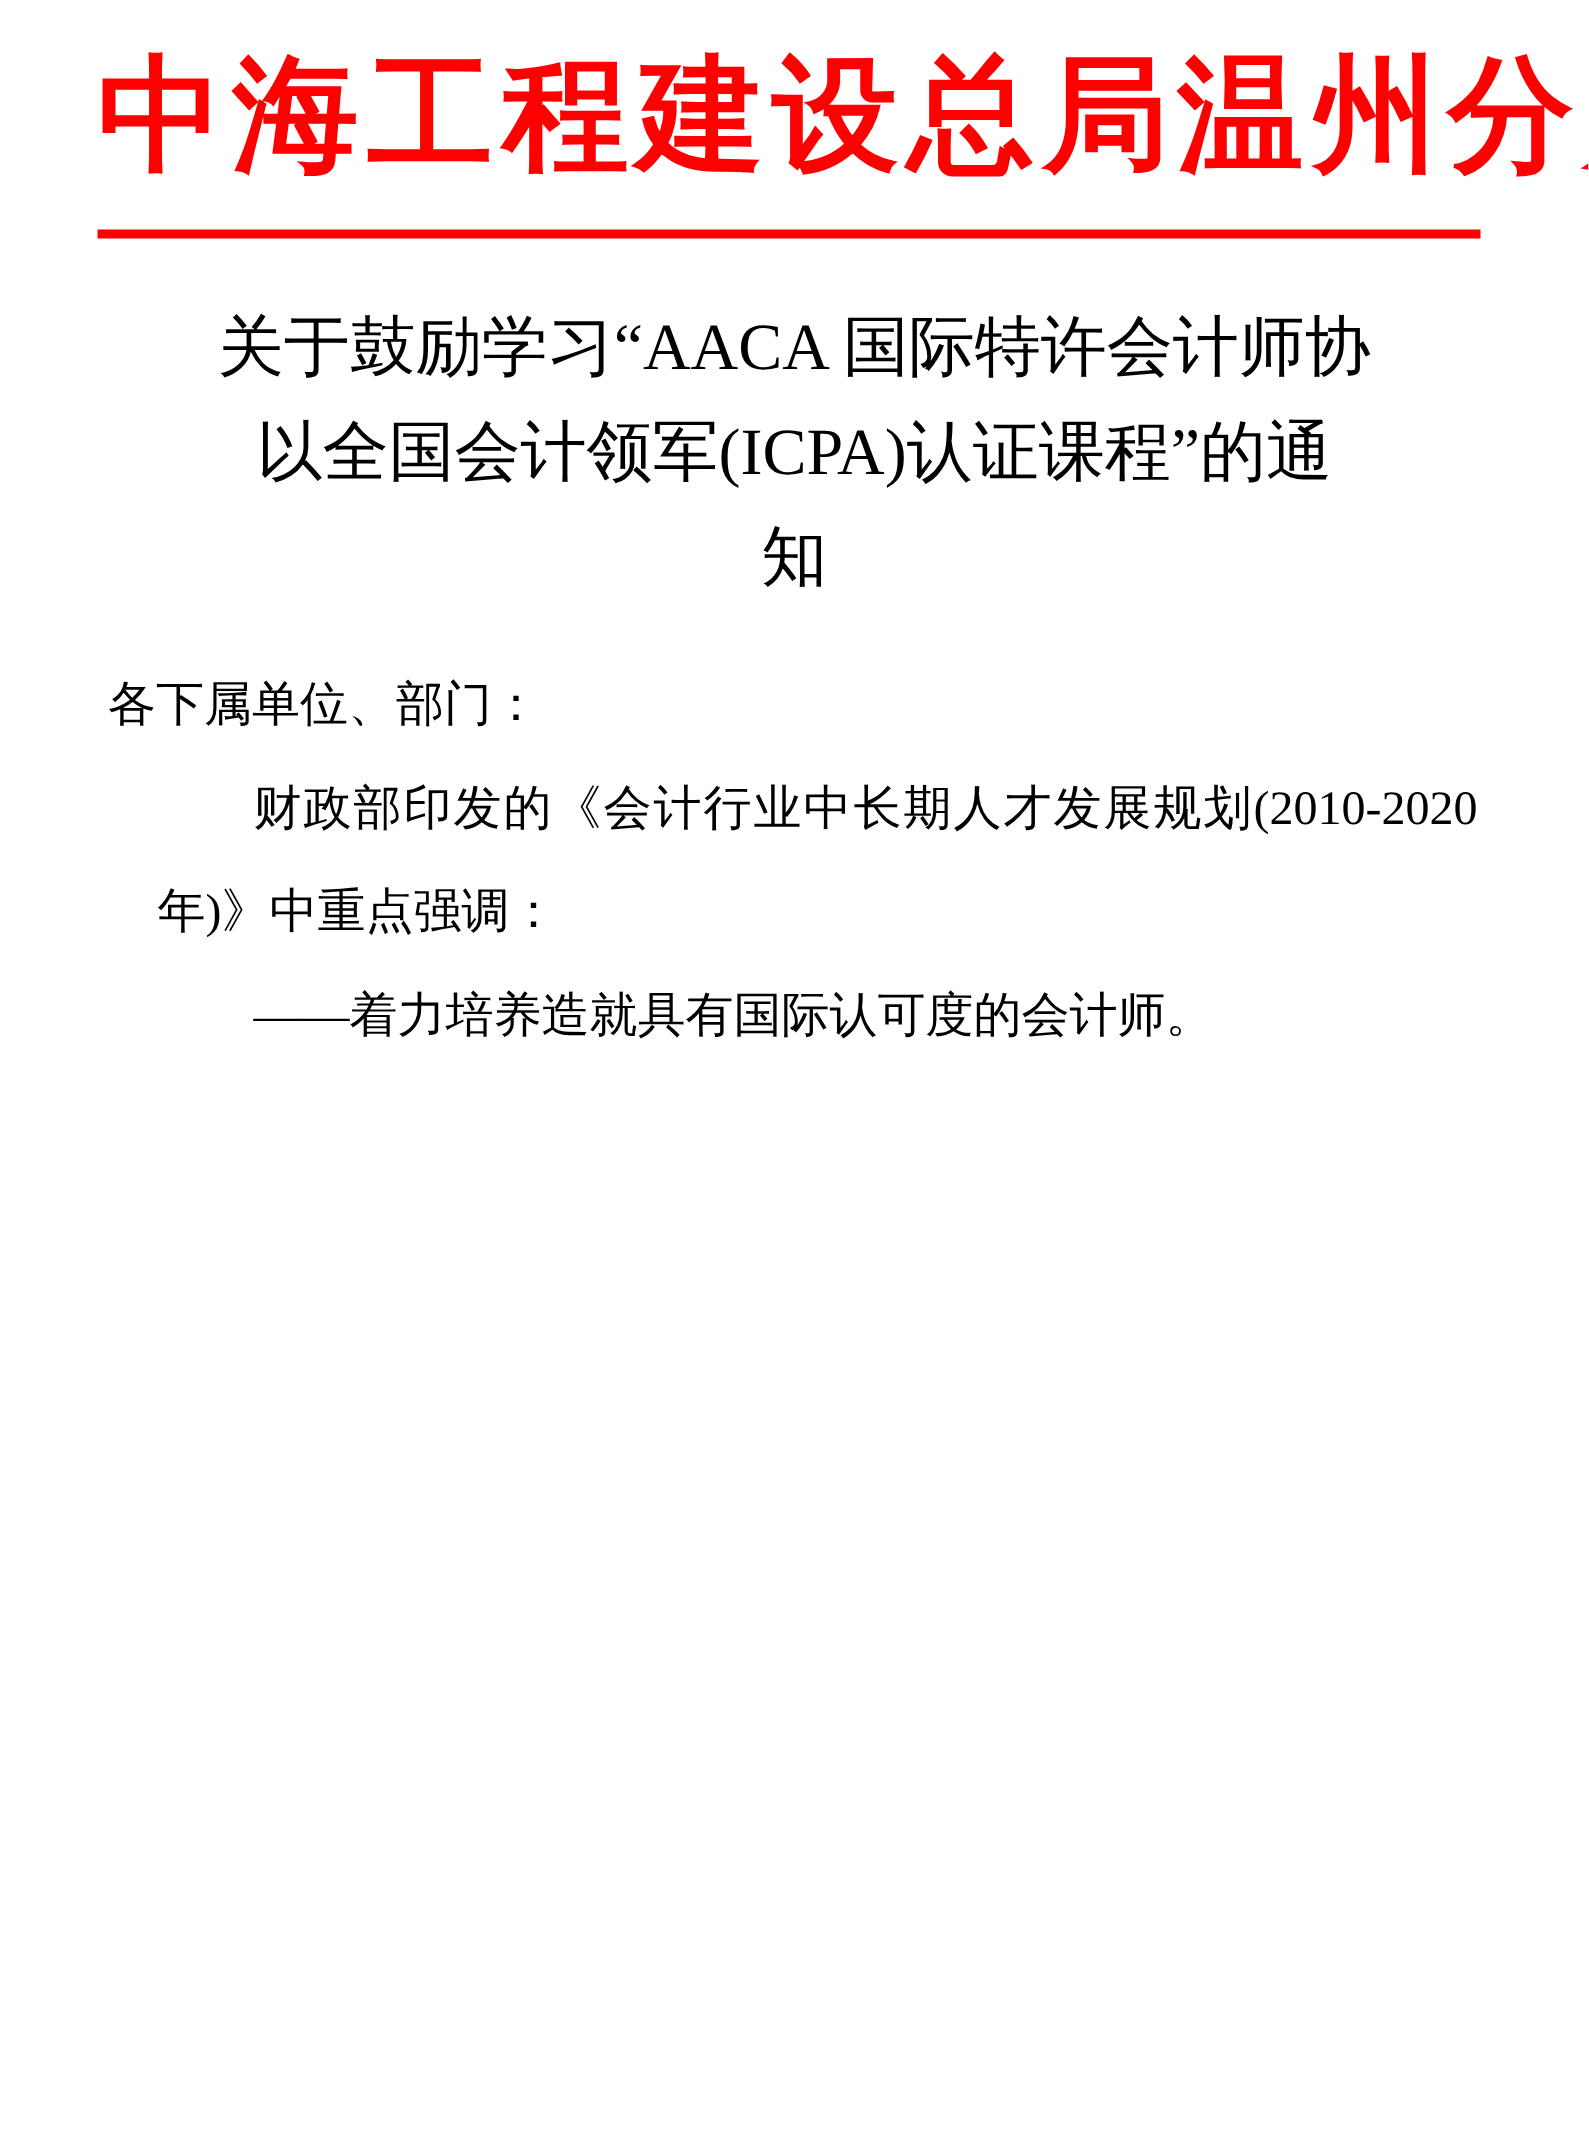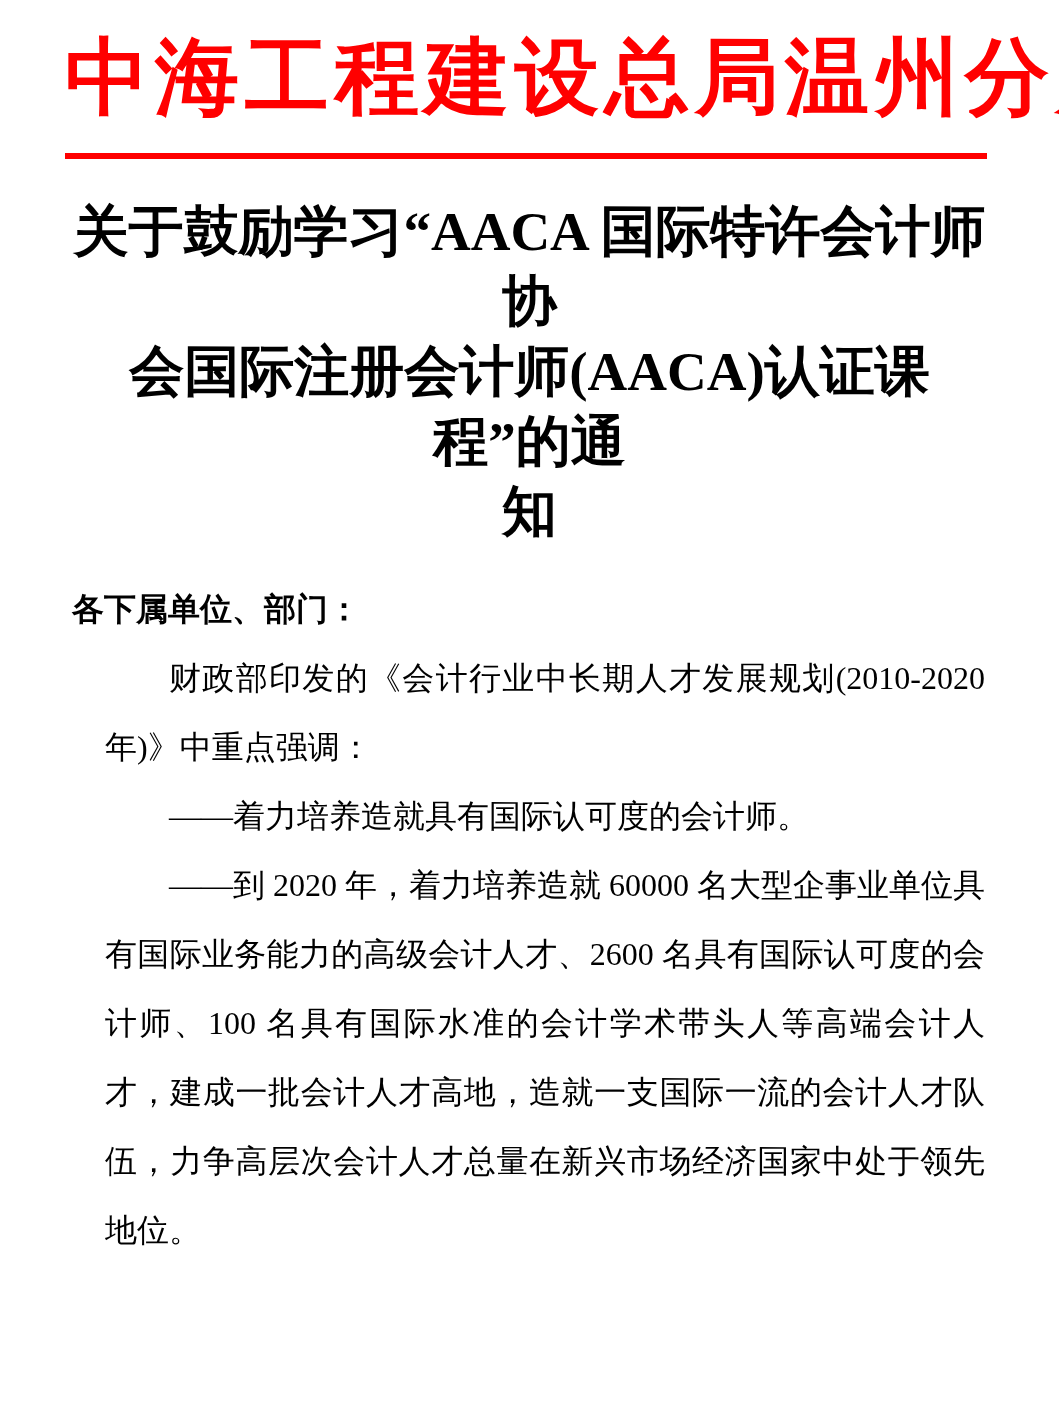--- a/index.html
+++ b/index.html
@@ -25,54 +25,53 @@
     white-space: nowrap;
   }
   .letterhead-rule {
     height: 6px;
     background: #ff0000;
     margin: 21px 72px 0 65px;
   }
   .doc-title {
     margin: 38px 70px 0 70px;
     text-align: center;
-    font-size: 55px;
-    font-weight: bold;
+    font-size: 44px;
+    font-weight: normal;
     line-height: 70px;
   }
   .body-block {
     margin: 28px 74px 0 72px;
     font-size: 32px;
     line-height: 69px;
     text-align: justify;
   }
   .salutation {
-    font-weight: bold;
+    font-weight: normal;
     text-align: left;
   }
   .para {
     text-indent: 2em;
     margin-left: 33px;
   }
 </style>
 </head>
 <body>
 
 <div class="page">
 
   <div class="letterhead">中海工程建设总局温州分局</div>
 
   <div class="letterhead-rule"></div>
 
   <div class="doc-title">
     <div>关于鼓励学习“AACA 国际特许会计师协</div>
-    <div>会国际注册会计师(AACA)认证课程”的通</div>
+    <div>以全国会计领军(ICPA)认证课程”的通</div>
     <div>知</div>
   </div>
 
   <div class="body-block">
     <div class="salutation">各下属单位、部门：</div>
     <div class="para">财政部印发的《会计行业中长期人才发展规划(2010-2020 年)》中重点强调：</div>
     <div class="para">——着力培养造就具有国际认可度的会计师。</div>
-    <div class="para">——到 2020 年，着力培养造就 60000 名大型企事业单位具有国际业务能力的高级会计人才、2600 名具有国际认可度的会计师、100 名具有国际水准的会计学术带头人等高端会计人才，建成一批会计人才高地，造就一支国际一流的会计人才队伍，力争高层次会计人才总量在新兴市场经济国家中处于领先地位。</div>
   </div>
 
 </div>
 
 </body></html>

